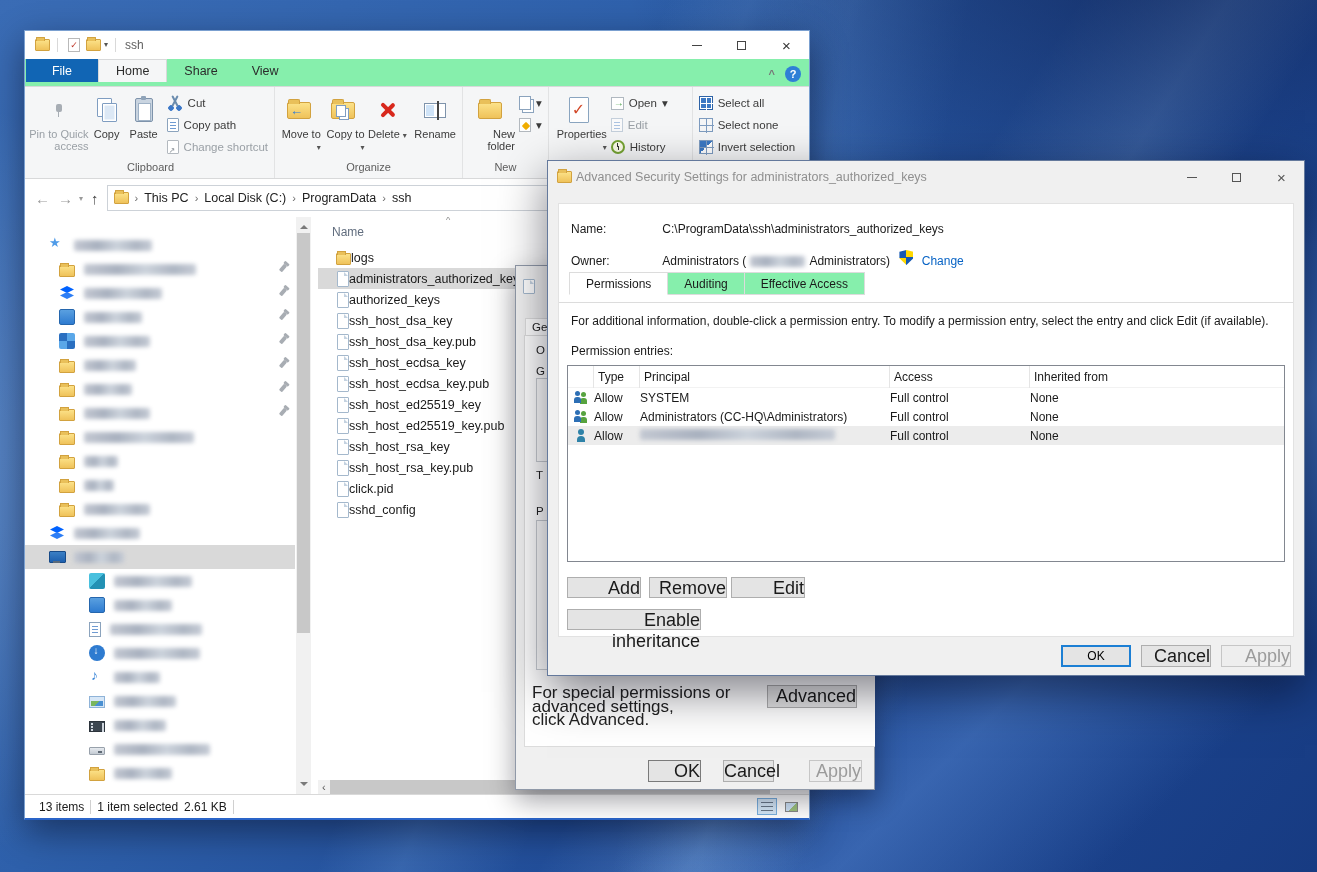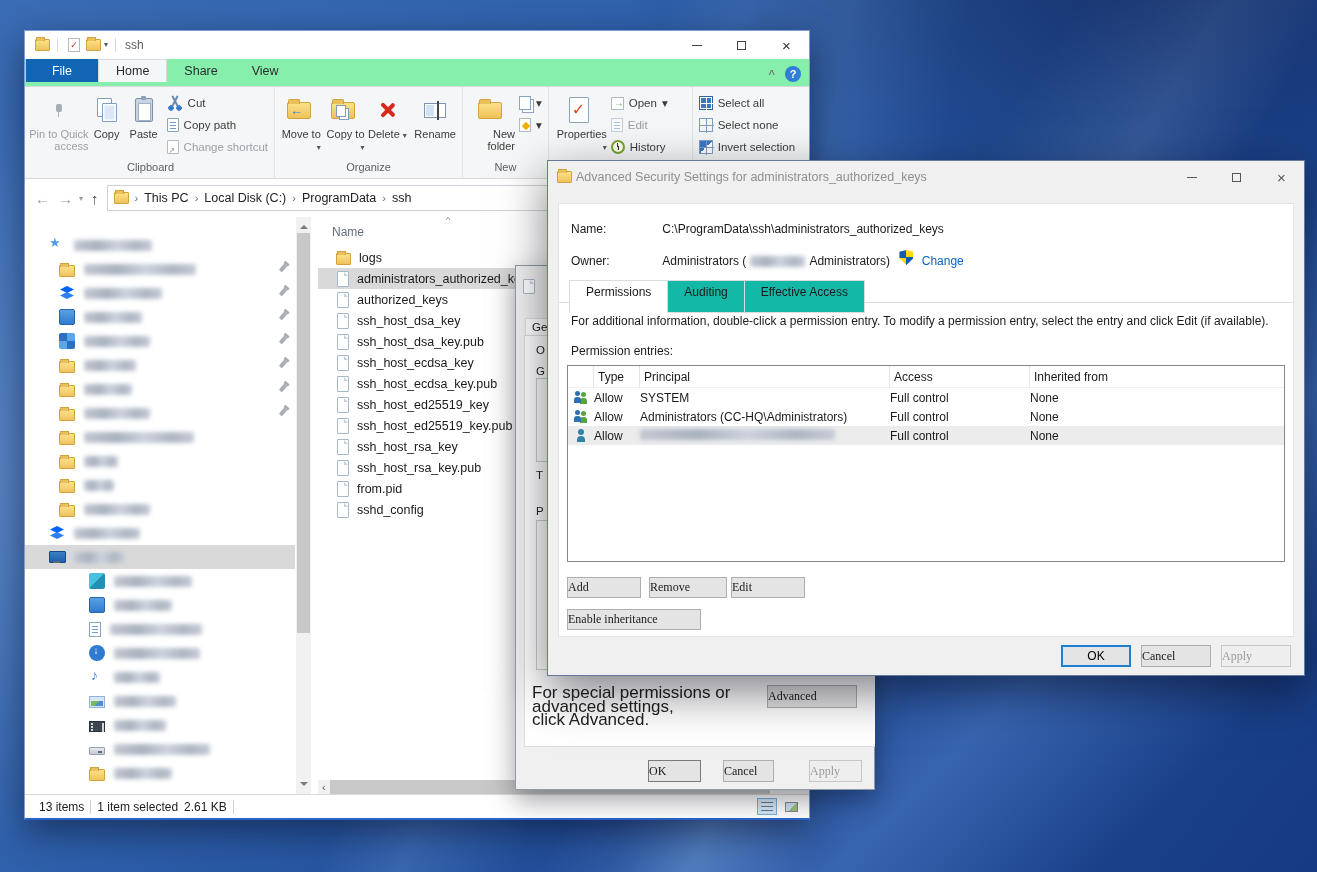--- a/index.html
+++ b/index.html
@@ -160,21 +160,21 @@
 .fhead{position:relative;height:30px}
 .sortc{position:absolute;left:128px;top:-2px;color:#8a8a8a;font-size:9px}
 .fcol{position:absolute;left:14px;top:8px;color:#616d7e;font-size:12px}
 .frow{height:21px;display:flex;align-items:center;padding-left:18px;position:relative}
 .frow[data-selected="true"]{background:#d9d9d9}
 .fi{width:15px;height:16px;position:relative;flex:0 0 auto}
 [data-icon="folder"] .fi{height:12px;margin-top:2px;background:linear-gradient(#fce289,#efc25a);border:1px solid #d2a23f;border-radius:1px}
 [data-icon="folder"] .fi::before{content:"";position:absolute;top:-3px;left:0;width:7px;height:3px;background:#e9c05a;border:1px solid #d2a23f;border-bottom:none}
 [data-icon="file"] .fi{width:12px;margin-left:1px;background:#fff;border:1px solid #a4b8cc;border-radius:1px}
 [data-icon="file"] .fi::before{content:"";position:absolute;top:0;right:0;border-style:solid;border-width:0 4px 4px 0;border-color:#e6edf4 #fff #c4d2e0 transparent}
-.fname{margin-left:8px;font-size:12.5px;white-space:nowrap}
+.fname{font-size:12.5px;white-space:nowrap}
 .hscroll{position:absolute;left:0;right:0;bottom:0;height:14px;background:#f1f1f1;display:flex;align-items:center}
 .harr{color:#5a5a5a;font-size:11px;padding:0 4px}
 .hthumb{height:100%;width:440px;background:#c8c8c8}
 .harr.right{margin-left:auto}
 
 .status{position:absolute;left:0;right:0;bottom:0;height:24px;border-top:1px solid #d9d9d9;background:#fff;display:flex;align-items:center;padding:0 14px;gap:6px;font-size:12px}
 .sdiv{width:1px;height:14px;background:#d0d0d0}
 .sicons{position:absolute;right:8px;top:3px;display:flex;gap:4px}
 .sv{width:20px;height:17px;border:1px solid transparent;display:flex;align-items:center;justify-content:center}
 .sv.active{background:#d6e9f9;border-color:#7ab0e0}
@@ -185,21 +185,21 @@
 .props{left:515px;top:265px;width:360px;height:525px;background:#f0f0f0;border:1px solid #9099a8;box-shadow:0 10px 26px rgba(0,0,15,.38);z-index:2}
 .p-icon{position:absolute;left:7px;top:13px}
 .p-tab{position:absolute;left:9px;top:52px;height:18px;padding:2px 6px;background:#fff;border:1px solid #dcdcdc;border-bottom:none;font-size:11.5px;color:#222}
 .p-page{position:absolute;left:8px;top:69px;right:-1px;bottom:42px;background:#fff;border:1px solid #dcdcdc;border-right:none}
 .p-frag{position:absolute;left:20px;font-size:11.5px;color:#222}
 .p-frag.f1{top:78px}.p-frag.f2{top:99px}.p-frag.f3{top:203px}.p-frag.f4{top:239px}
 .p-box{position:absolute;left:20px;right:24px;border:1px solid #c9cdd2;background:#fff}
 .p-box.b1{top:112px;height:84px}
 .p-box.b2{top:254px;height:150px}
 .p-hint{position:absolute;left:16px;top:420px;width:232px;font-size:17px;line-height:13.5px;color:#222}
-.wbtn{background:#e4e4e4;border:1px solid #aeaeae;font-size:12px;font-family:Liberation Serif, serif;color:#1a1a1a;text-align:left}
+.wbtn{background:#e4e4e4;border:1px solid #aeaeae;font-size:18px;font-family:Liberation Sans, sans-serif;color:#1a1a1a;text-align:right}
 .adv-b{position:absolute;left:251px;top:419px;width:90px;height:23px}
 .p-ok{position:absolute;left:132px;top:494px;width:53px;height:22px;border-color:#7a7a7a}
 .p-cancel{position:absolute;left:207px;top:494px;width:51px;height:22px}
 .p-apply{position:absolute;left:293px;top:494px;width:53px;height:22px;color:#9b9b9b;border-color:#c6c6c6;background:#eeeeee}
 
 
 .adv{left:547px;top:160px;width:758px;height:516px;background:#f0f0f0;border:1px solid #64799c;box-shadow:0 16px 44px rgba(0,0,15,.5);z-index:3}
 .dtitle{height:32px;display:flex;align-items:center;padding-left:9px}
 .dtitle-text{margin-left:4px;color:#8f8f8f;font-size:12.5px;flex:1;white-space:nowrap;overflow:hidden}
 .dwc{display:flex;height:31px}
@@ -207,22 +207,22 @@
 .dwc .dis i{background:#bdbdbd}
 .dwc .wc-min i{display:block;width:10px;height:1px;background:#555}
 .dwc .wc-max i{display:block;width:9px;height:9px;border:1px solid #555}
 .dpanel{position:absolute;left:10px;right:10px;top:42px;bottom:38px;background:#fff;border:1px solid #e2e2e2}
 .drow{position:absolute;left:12px;font-size:12px}
 .dlbl{display:inline-block;width:88px}
 .l-name{top:18px}.l-owner{top:46px}
 .owner-wrap{display:inline-flex;align-items:center;gap:4px}
 .shield{display:inline-block;width:14px;height:15px;margin-left:6px;background:conic-gradient(#ffd800 0 25%,#1559b3 0 50%,#ffd800 0 75%,#1559b3 0);clip-path:polygon(50% 0,100% 12%,100% 55%,50% 100%,0 55%,0 12%)}
 .chg{color:#0763c5;margin-left:5px}
-.dtabs{position:absolute;left:10px;top:76px;height:33px;display:flex;z-index:2}
-.dtab{padding:4px 16px 0 16px;background:#14b8a6;border:1px solid #dcdcdc;font-size:12px;margin-right:-1px}
+.dtabs{position:absolute;left:10px;top:68px;height:23px;display:flex;z-index:2}
+.dtab{padding:4px 16px 0 16px;background:#86efac;border:1px solid #dcdcdc;font-size:12px;margin-right:-1px}
 .dtab[data-active="true"]{background:#fff;border-bottom:1px solid #fff;position:relative;z-index:3}
 .tabline{position:absolute;left:0;right:0;top:98px;border-top:1px solid #dcdcdc}
 .instr{position:absolute;left:12px;top:110px;right:12px;font-size:12px;white-space:nowrap;overflow:hidden}
 .entlbl{position:absolute;left:12px;top:140px;font-size:12px}
 .ptable{position:absolute;left:8px;right:8px;top:161px;height:197px;border:1px solid #828790;background:#fff;overflow:hidden}
 .phead{display:flex;height:22px;align-items:flex-start;border-bottom:1px solid #f2f2f2}
 .phead .hc{height:22px;display:flex;align-items:center;border-right:1px solid #e5e5e5;padding-left:4px}
 .c0{width:26px;flex:0 0 auto}
 .c1{width:46px;flex:0 0 auto}
 .c2{width:250px;flex:0 0 auto}
@@ -652,21 +652,21 @@
               <span class="fname">ssh_host_rsa_key</span>
             </div>
 
             <div class="frow" data-icon="file">
               <span class="fi"></span>
               <span class="fname">ssh_host_rsa_key.pub</span>
             </div>
 
             <div class="frow" data-icon="file">
               <span class="fi"></span>
-              <span class="fname">from.pid</span>
+              <span class="fname">click.pid</span>
             </div>
 
             <div class="frow" data-icon="file">
               <span class="fi"></span>
               <span class="fname">sshd_config</span>
             </div>
           </div>
         <div class="hscroll">
           <span class="harr">‹</span>
           <span class="hthumb"></span>

